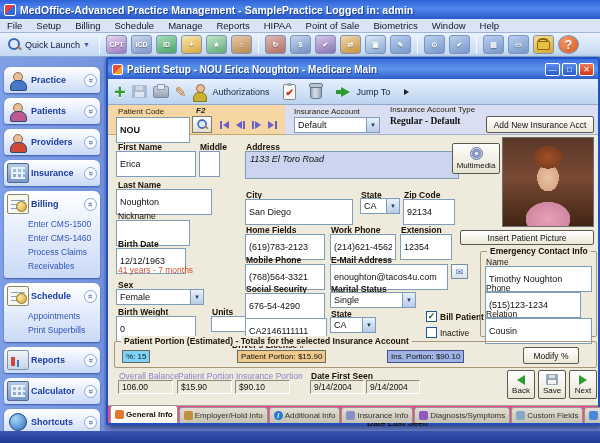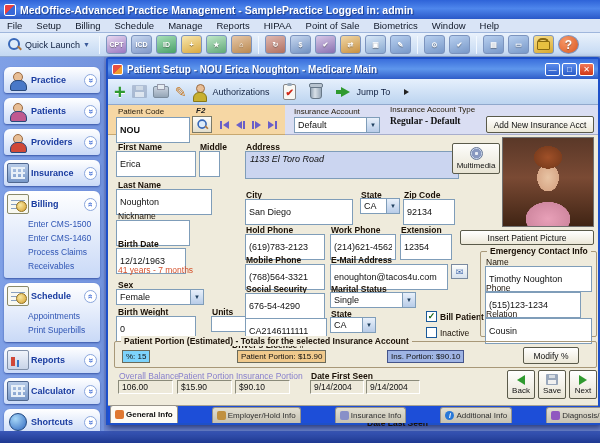--- a/index.html
+++ b/index.html
@@ -179,22 +179,22 @@
   .navbtn{position:absolute;width:28px;height:29px;background:linear-gradient(180deg,#FFFFFF,#E8E4D4);border:1px solid #5A5A4A;border-radius:2px;
     display:flex;flex-direction:column;align-items:center;justify-content:center;gap:1px;cursor:pointer;}
   .navbtn span.cap{font-size:8px;color:#101010;}
   .garrow-l{width:0;height:0;border-top:5px solid transparent;border-bottom:5px solid transparent;border-right:8px solid #2F9A2F;}
   .garrow-r{width:0;height:0;border-top:5px solid transparent;border-bottom:5px solid transparent;border-left:8px solid #2F9A2F;}
   .minidisk{width:12px;height:11px;background:#9AA8BC;position:relative;border-radius:1px;}
   .minidisk::before{content:"";position:absolute;top:1px;left:3px;right:3px;height:3px;background:#D8DEE4;}
   .minidisk::after{content:"";position:absolute;bottom:1px;left:2px;right:2px;height:4px;background:#F0F0F0;}
 
   
-  .tabbar{position:absolute;left:0;right:0;bottom:0;height:18px;background:#1d4ed8;border-top:1px solid #A8A494;
-    display:flex;align-items:flex-end;padding-left:2px;gap:33px;}
+  .tabbar{position:absolute;left:0;right:0;bottom:0;height:18px;background:#ec4899;border-top:1px solid #A8A494;
+    display:flex;align-items:flex-end;padding-left:2px;}
   .tab{height:16px;display:flex;align-items:center;gap:2px;padding:0 4px;font-size:8px;color:#303030;
     background:linear-gradient(180deg,#E2DFD2,#C6C2B2);border:1px solid #98948A;border-bottom:none;border-radius:3px 3px 0 0;
     margin-right:1px;white-space:nowrap;cursor:pointer;}
   .tab.active{background:#FDFBF4;height:18px;font-weight:bold;color:#101010;}
   .tico{width:9px;height:9px;border-radius:2px;flex:none;}
   .tico.circ{border-radius:50%;color:#fff;font-size:7px;line-height:9px;text-align:center;font-style:italic;font-weight:bold;}
 </style>
 </head>
 <body>
 
@@ -435,21 +435,21 @@
       <span class="lbl" style="left:138px;top:131px;">City</span>
       <input class="fld" style="left: 137px; top: 140px; width: 108px;" value="San Diego">
       <span class="lbl" style="left:253px;top:131px;">State</span>
       <span class="dd" style="left:252px;top:139px;width:40px;">
         <span>CA</span>
         <span class="ddbtn">▼</span>
       </span>
       <span class="lbl" style="left:296px;top:131px;">Zip Code</span>
       <input class="fld" style="left: 295px; top: 140px; width: 52px;" value="92134">
 
-      <span class="lbl" style="left:138px;top:166px;">Hold Phone</span>
+      <span class="lbl" style="left:138px;top:166px;">Home Fields</span>
       <input class="fld" style="left: 137px; top: 175px; width: 80px;" value="(619)783-2123">
       <span class="lbl" style="left:223px;top:166px;">Work Phone</span>
       <input class="fld" style="left: 222px; top: 175px; width: 66px;" value="(214)621-4562">
       <span class="lbl" style="left:293px;top:166px;">Extension</span>
       <input class="fld" style="left: 292px; top: 175px; width: 52px;" value="12354">
 
       <span class="lbl" style="left:138px;top:196px;">Mobile Phone</span>
       <input class="fld" style="left: 137px; top: 205px; width: 80px;" value="(768)564-3321">
       <span class="lbl" style="left:223px;top:196px;">E-Mail Address</span>
       <input class="fld" style="left: 222px; top: 205px; width: 118px;" value="enoughton@tacos4u.com">
@@ -529,26 +529,26 @@
       <div class="tabbar">
         <span class="tab active">
             <span class="tico" style="background:#E07830;"></span>
             <span>General Info</span>
           </span>
         <span class="tab">
             <span class="tico" style="background:#C09040;"></span>
             <span>Employer/Hold Info</span>
           </span>
         <span class="tab">
+            <span class="tico circ" style="background:#2878D8;">i</span>
+            <span>Additional Info</span>
+          </span>
+        <span class="tab">
             <span class="tico" style="background:#8890C8;"></span>
             <span>Insurance Info</span>
-          </span>
-        <span class="tab">
-            <span class="tico circ" style="background:#2878D8;">i</span>
-            <span>Additional Info</span>
           </span>
         <span class="tab">
             <span class="tico" style="background:#9058C0;"></span>
             <span>Diagnosis/Symptoms</span>
           </span>
         <span class="tab">
             <span class="tico" style="background:#88A8C8;"></span>
             <span>Custom Fields</span>
           </span>
         <span class="tab">

